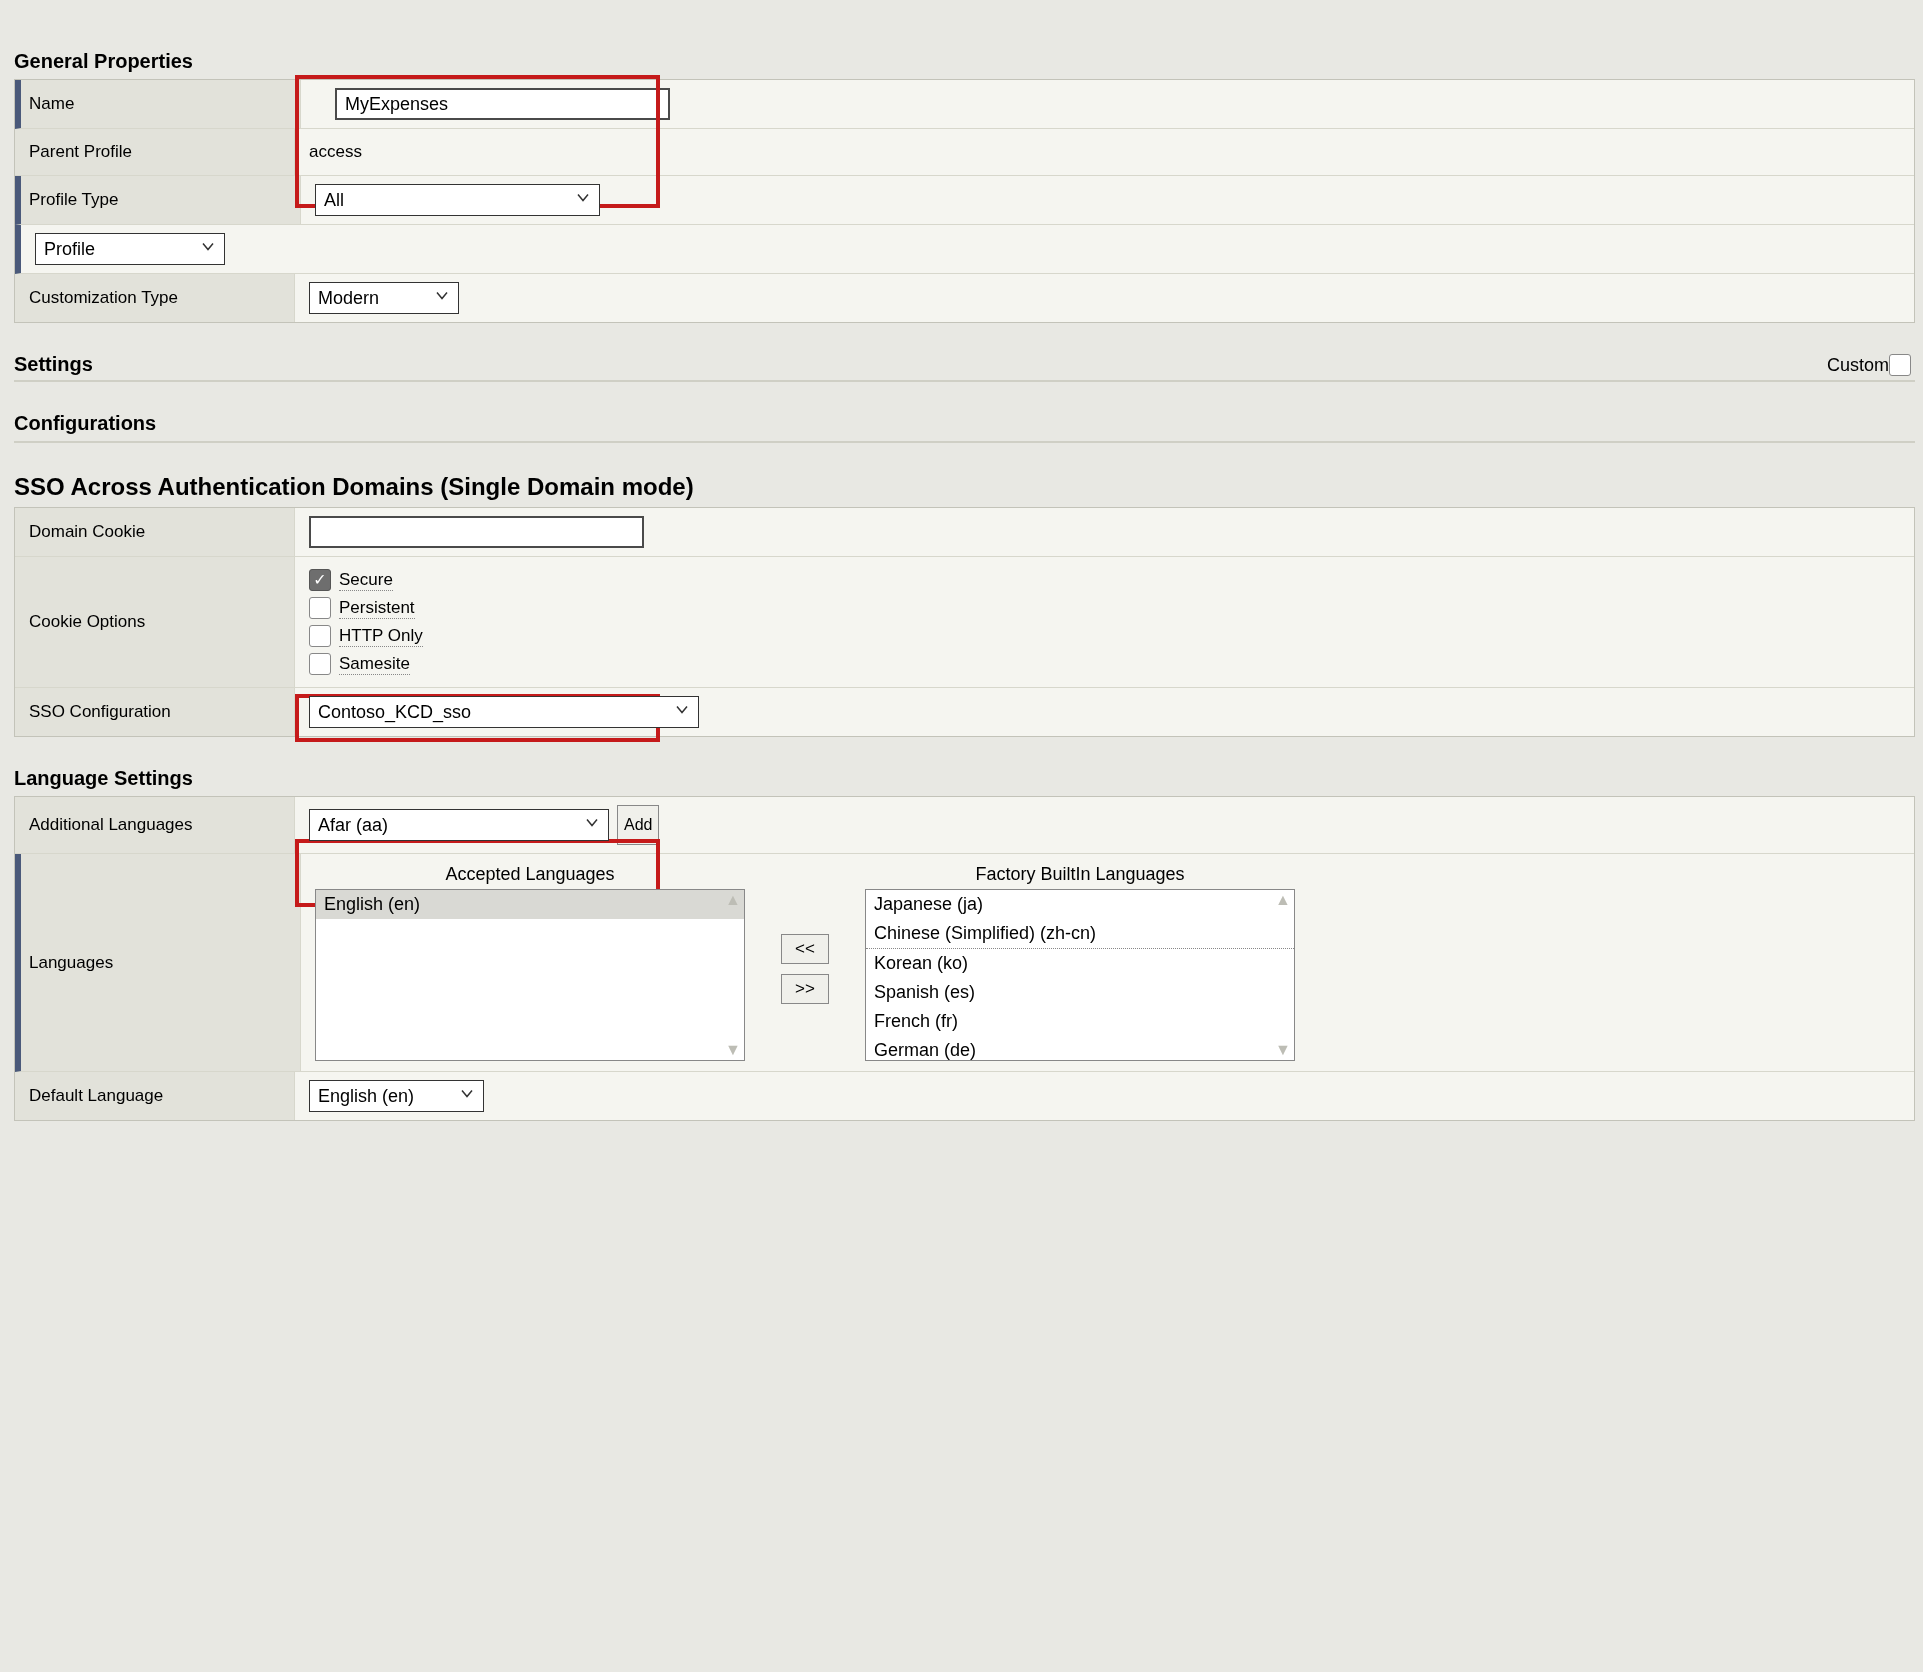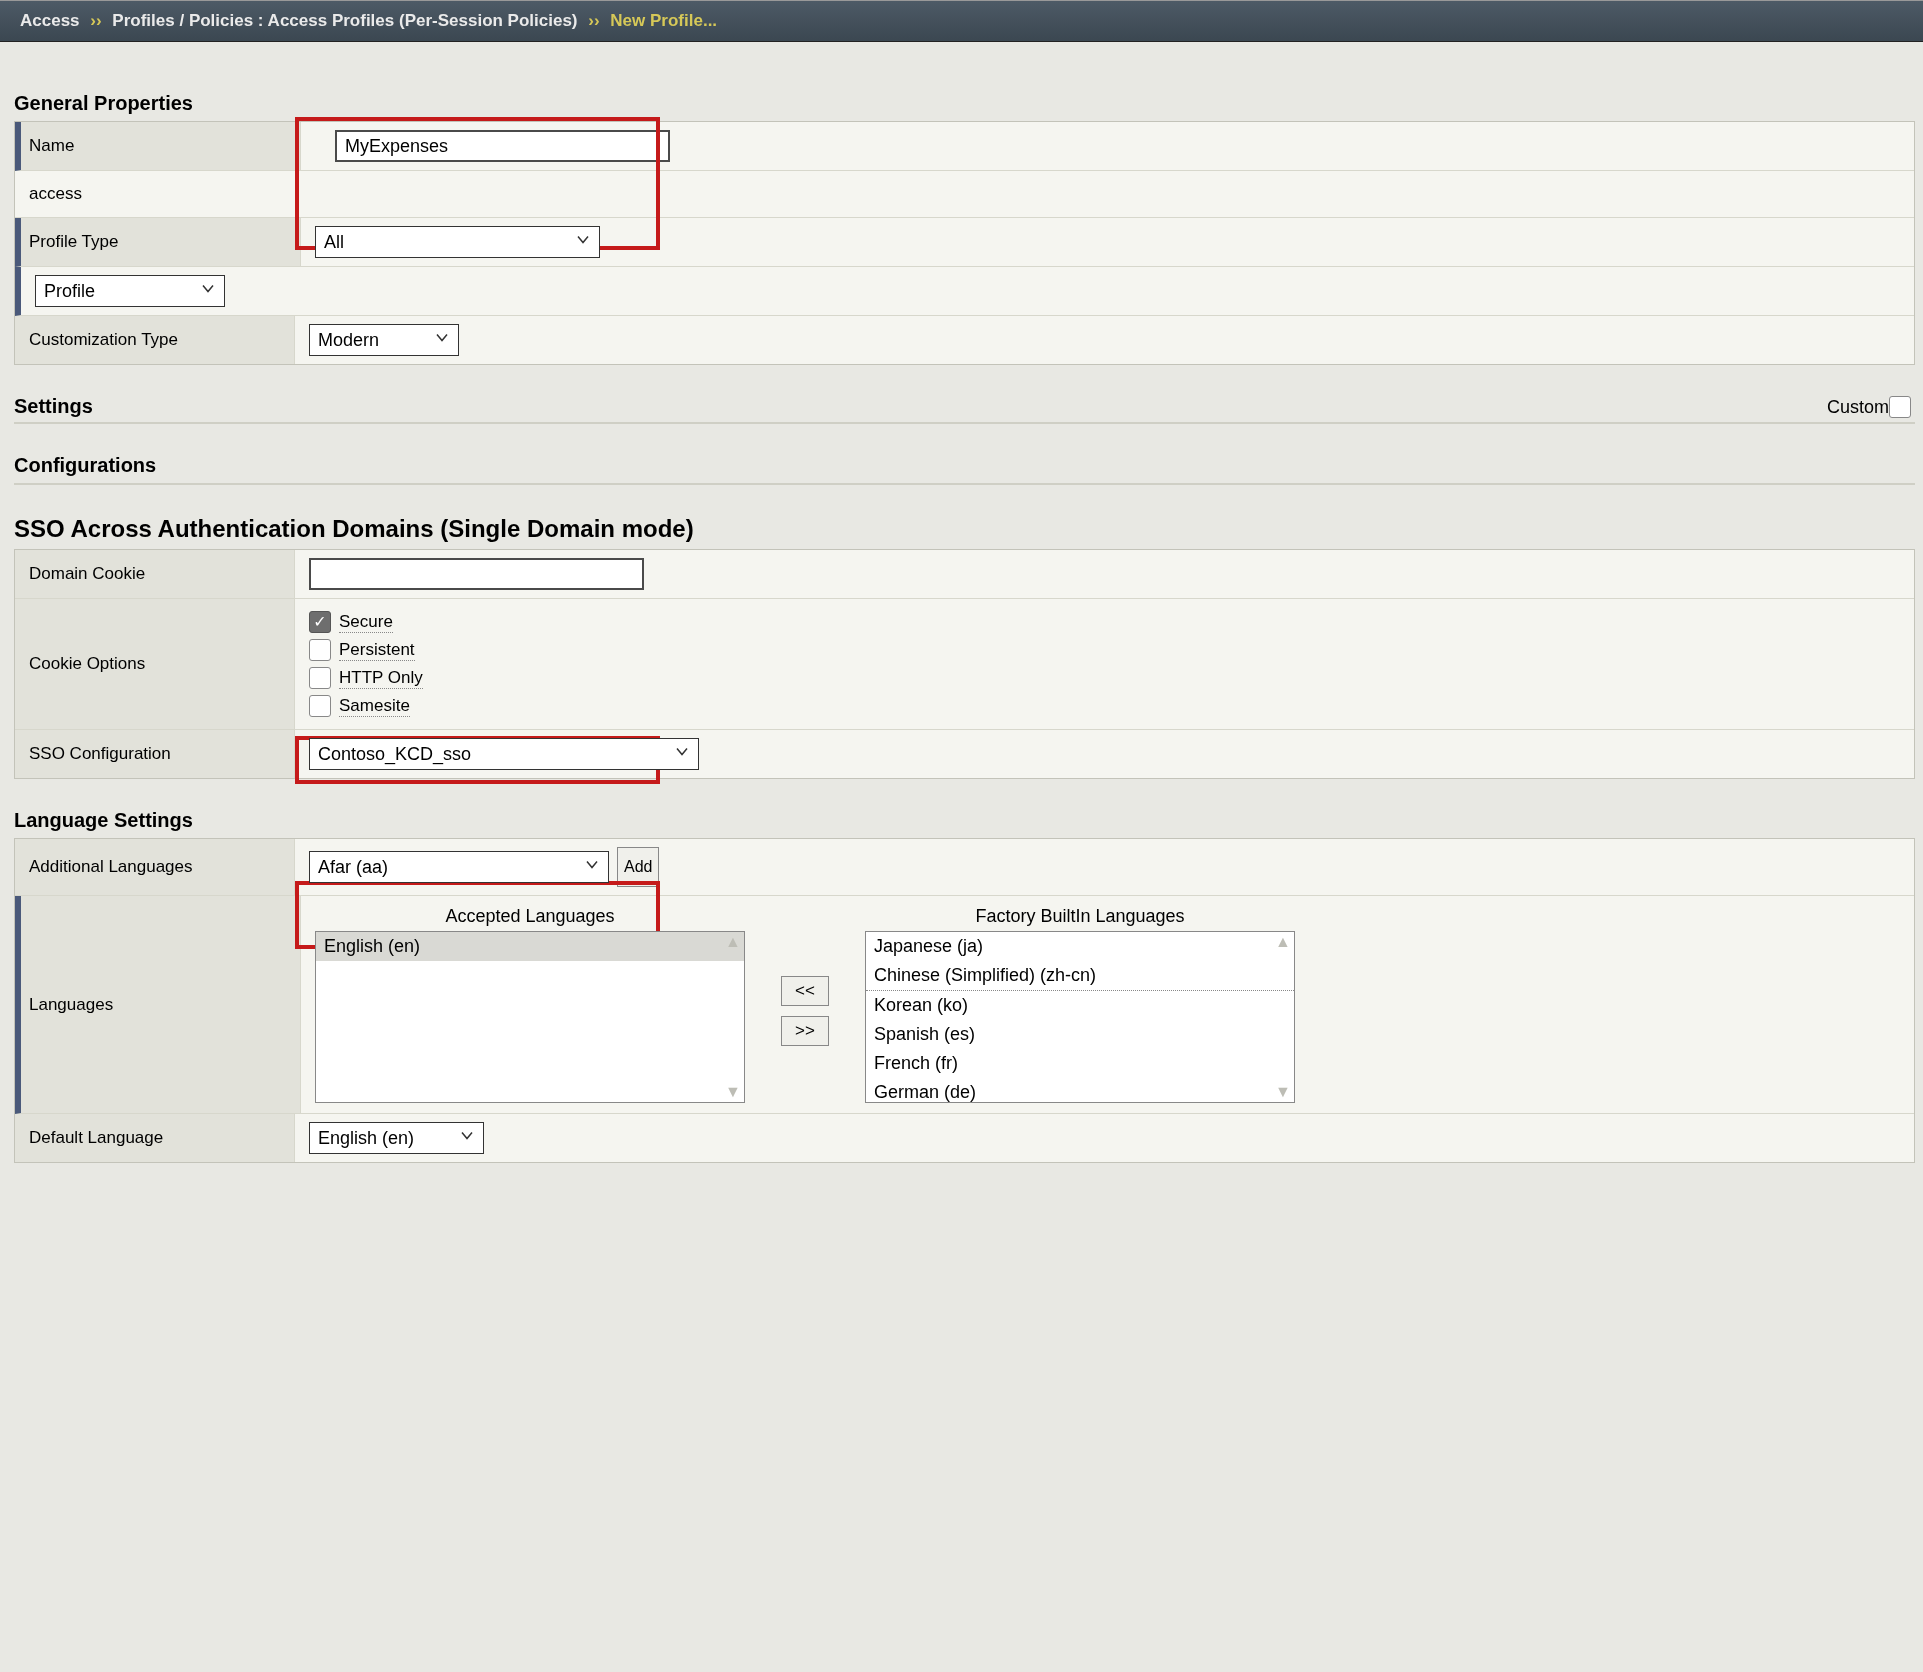--- a/index.html
+++ b/index.html
@@ -213,42 +213,36 @@
   }
   .move-btns .btn { width: 48px; text-align: center; }
 
   .underlined { border-bottom: 1px dotted #888; }
   .rel-container { position: relative; }
 </style>
 </head>
 <body>
 
 <div class="page">
-  <div class="breadcrumb">
-    <span class="seg">Access</span>
-    <span class="sep">››</span>
-    <span class="seg">Profiles / Policies : Access Profiles (Per-Session Policies)</span>
-    <span class="sep">››</span>
-    <span class="current">New Profile...</span>
-  </div>
 
   <div class="content">
 
     <div class="section-title">General Properties</div>
     <div class="panel rel-container">
       <div class="highlight" style="left:280px; top:-5px; width:365px; height:133px;"></div>
 
       <div class="row emphasis">
         <div class="row-label">Name</div>
         <div class="row-value">
           <input type="text" class="tf tf-name" value="MyExpenses" style="">
         </div>
       </div>
 
       <div class="row">
+        <div class="row-label">Parent Profile</div>
         <div class="row-value">
           <span>access</span>
         </div>
       </div>
 
       <div class="row emphasis">
         <div class="row-label">Profile Type</div>
         <div class="row-value">
           <div class="select w-profiletype">
             <span class="select-text">All</span>

